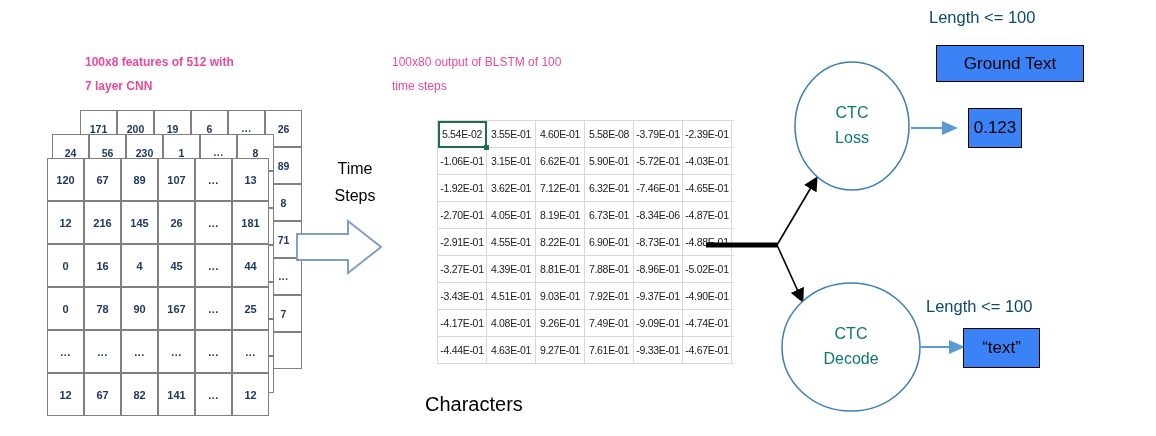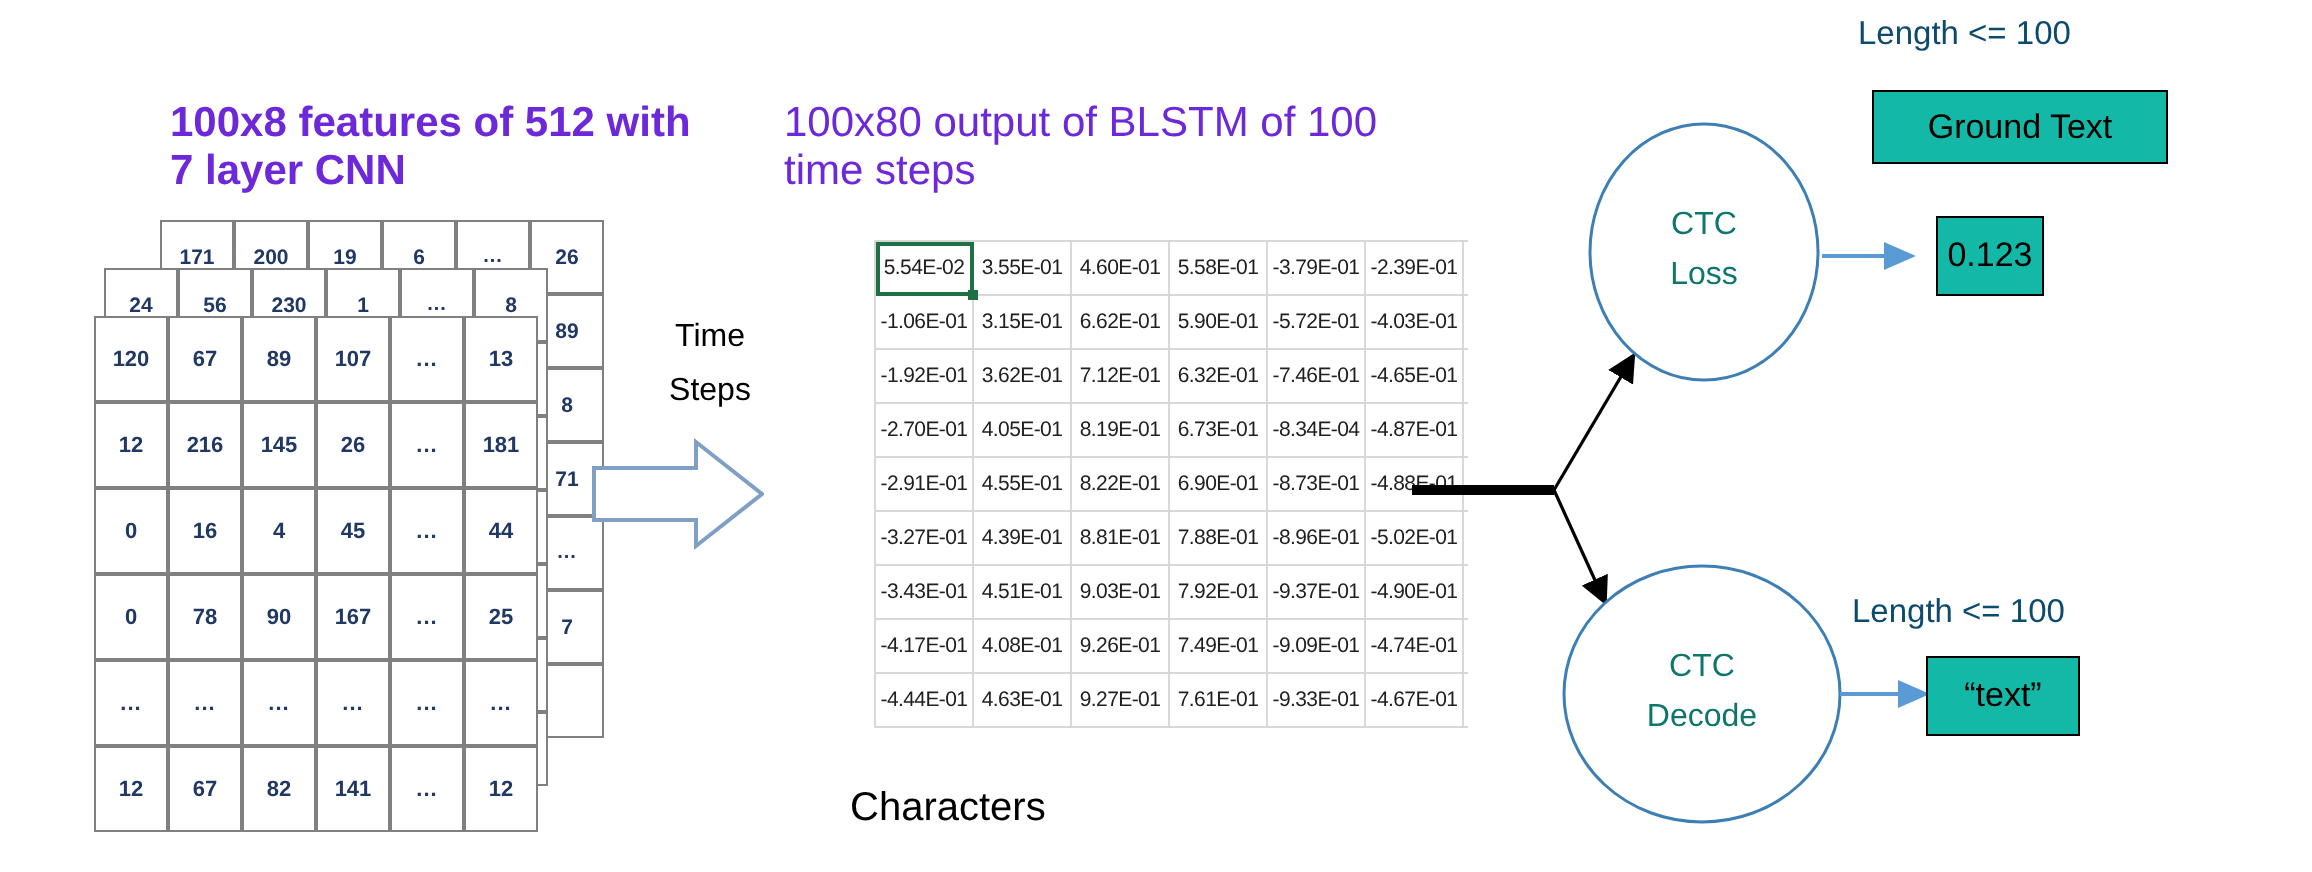--- a/index.html
+++ b/index.html
@@ -4,21 +4,21 @@
 <style>
   html,body{margin:0;padding:0;background:#ffffff;}
   body{
     width:1156px;height:436px;position:relative;overflow:hidden;
     font-family:"Liberation Sans","DejaVu Sans",sans-serif;
     color:#000000;
   }
 
   
   .heading{
-    position:absolute;font-size:21px;line-height:24px;color:#6d28d9;
+    position:absolute;font-size:12px;line-height:24px;color:#ec4899;
     white-space:pre-line;
   }
   .heading.bold{font-weight:bold;}
 
   
   #cnn-stack{position:absolute;left:22px;top:110px;width:270px;height:285px;}
   .cnn-layer{position:absolute;display:grid;background:#fff;}
   .cnn-cell{
     border:1px solid #808080;
     background:#ffffff;
@@ -90,21 +90,21 @@
     position:absolute;left:425px;top:393px;font-size:20px;color:#000;
   }
 
   
   #flow-svg{position:absolute;left:0;top:0;width:1156px;height:436px;pointer-events:none;}
 
   .node-circle-label{
     position:absolute;text-align:center;font-size:16px;line-height:25px;color:#0f766e;
   }
   .out-box{
-    position:absolute;border:1.6px solid #000;background:#14b8a6;
+    position:absolute;border:1.6px solid #000;background:#3b82f6;
     display:flex;align-items:center;justify-content:center;
     font-size:17px;color:#000;box-sizing:border-box;
   }
   .len-label{position:absolute;font-size:16.5px;color:#0c4a6e;}
 </style>
 </head>
 <body>
 
 <div class="heading bold" style="left:85px;top:50px;width:270px;">100x8 features of 512 with
 7 layer CNN</div>
@@ -248,21 +248,21 @@
   <polygon points="1,16 52,16 52,3 85,29 52,55 52,42 1,42" fill="#ffffff" stroke="#7f9fc4" stroke-width="2"></polygon>
 </svg>
 
 <div id="blstm-grid">
   <table id="blstm-table">
     <tbody id="blstm-body">
         <tr>
           <td class="selected-cell">5.54E-02</td>
           <td>3.55E-01</td>
           <td>4.60E-01</td>
-          <td>5.58E-01</td>
+          <td>5.58E-08</td>
           <td>-3.79E-01</td>
           <td>-2.39E-01</td>
           <td>-</td>
         </tr>
         <tr>
           <td>-1.06E-01</td>
           <td>3.15E-01</td>
           <td>6.62E-01</td>
           <td>5.90E-01</td>
           <td>-5.72E-01</td>
@@ -276,21 +276,21 @@
           <td>6.32E-01</td>
           <td>-7.46E-01</td>
           <td>-4.65E-01</td>
           <td>-</td>
         </tr>
         <tr>
           <td>-2.70E-01</td>
           <td>4.05E-01</td>
           <td>8.19E-01</td>
           <td>6.73E-01</td>
-          <td>-8.34E-04</td>
+          <td>-8.34E-06</td>
           <td>-4.87E-01</td>
           <td>-</td>
         </tr>
         <tr>
           <td>-2.91E-01</td>
           <td>4.55E-01</td>
           <td>8.22E-01</td>
           <td>6.90E-01</td>
           <td>-8.73E-01</td>
           <td>-4.88E-01</td>

